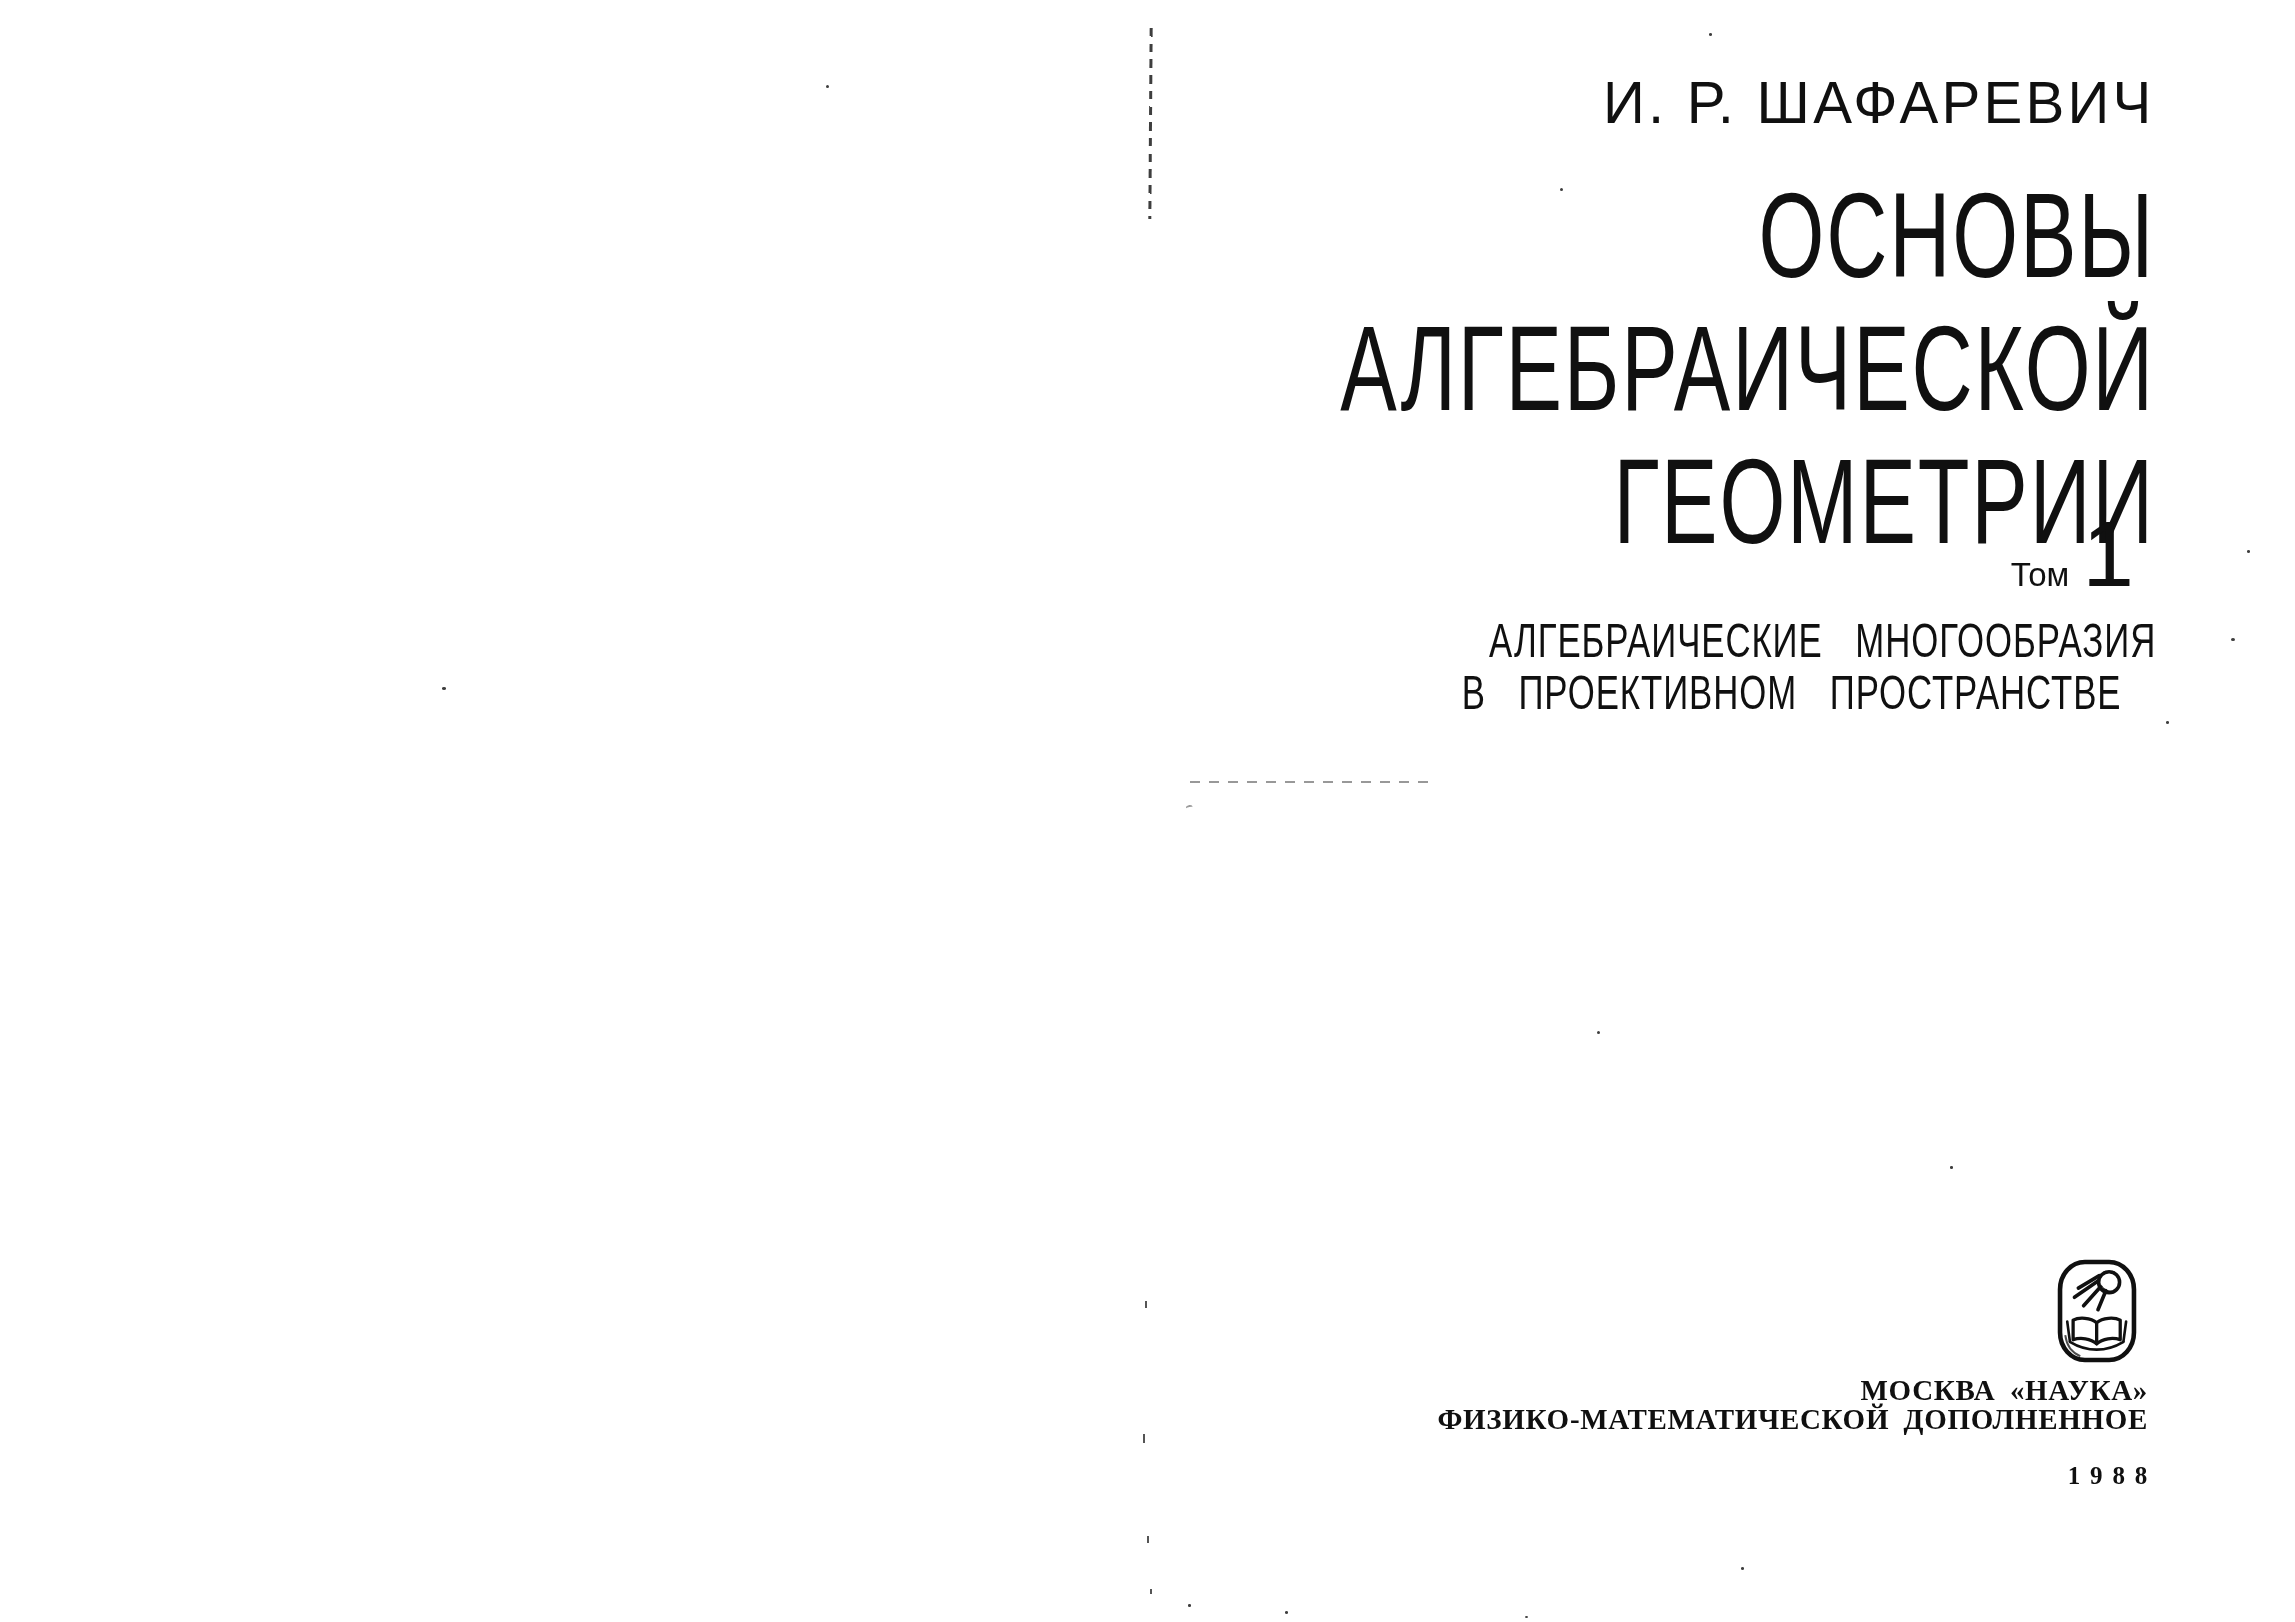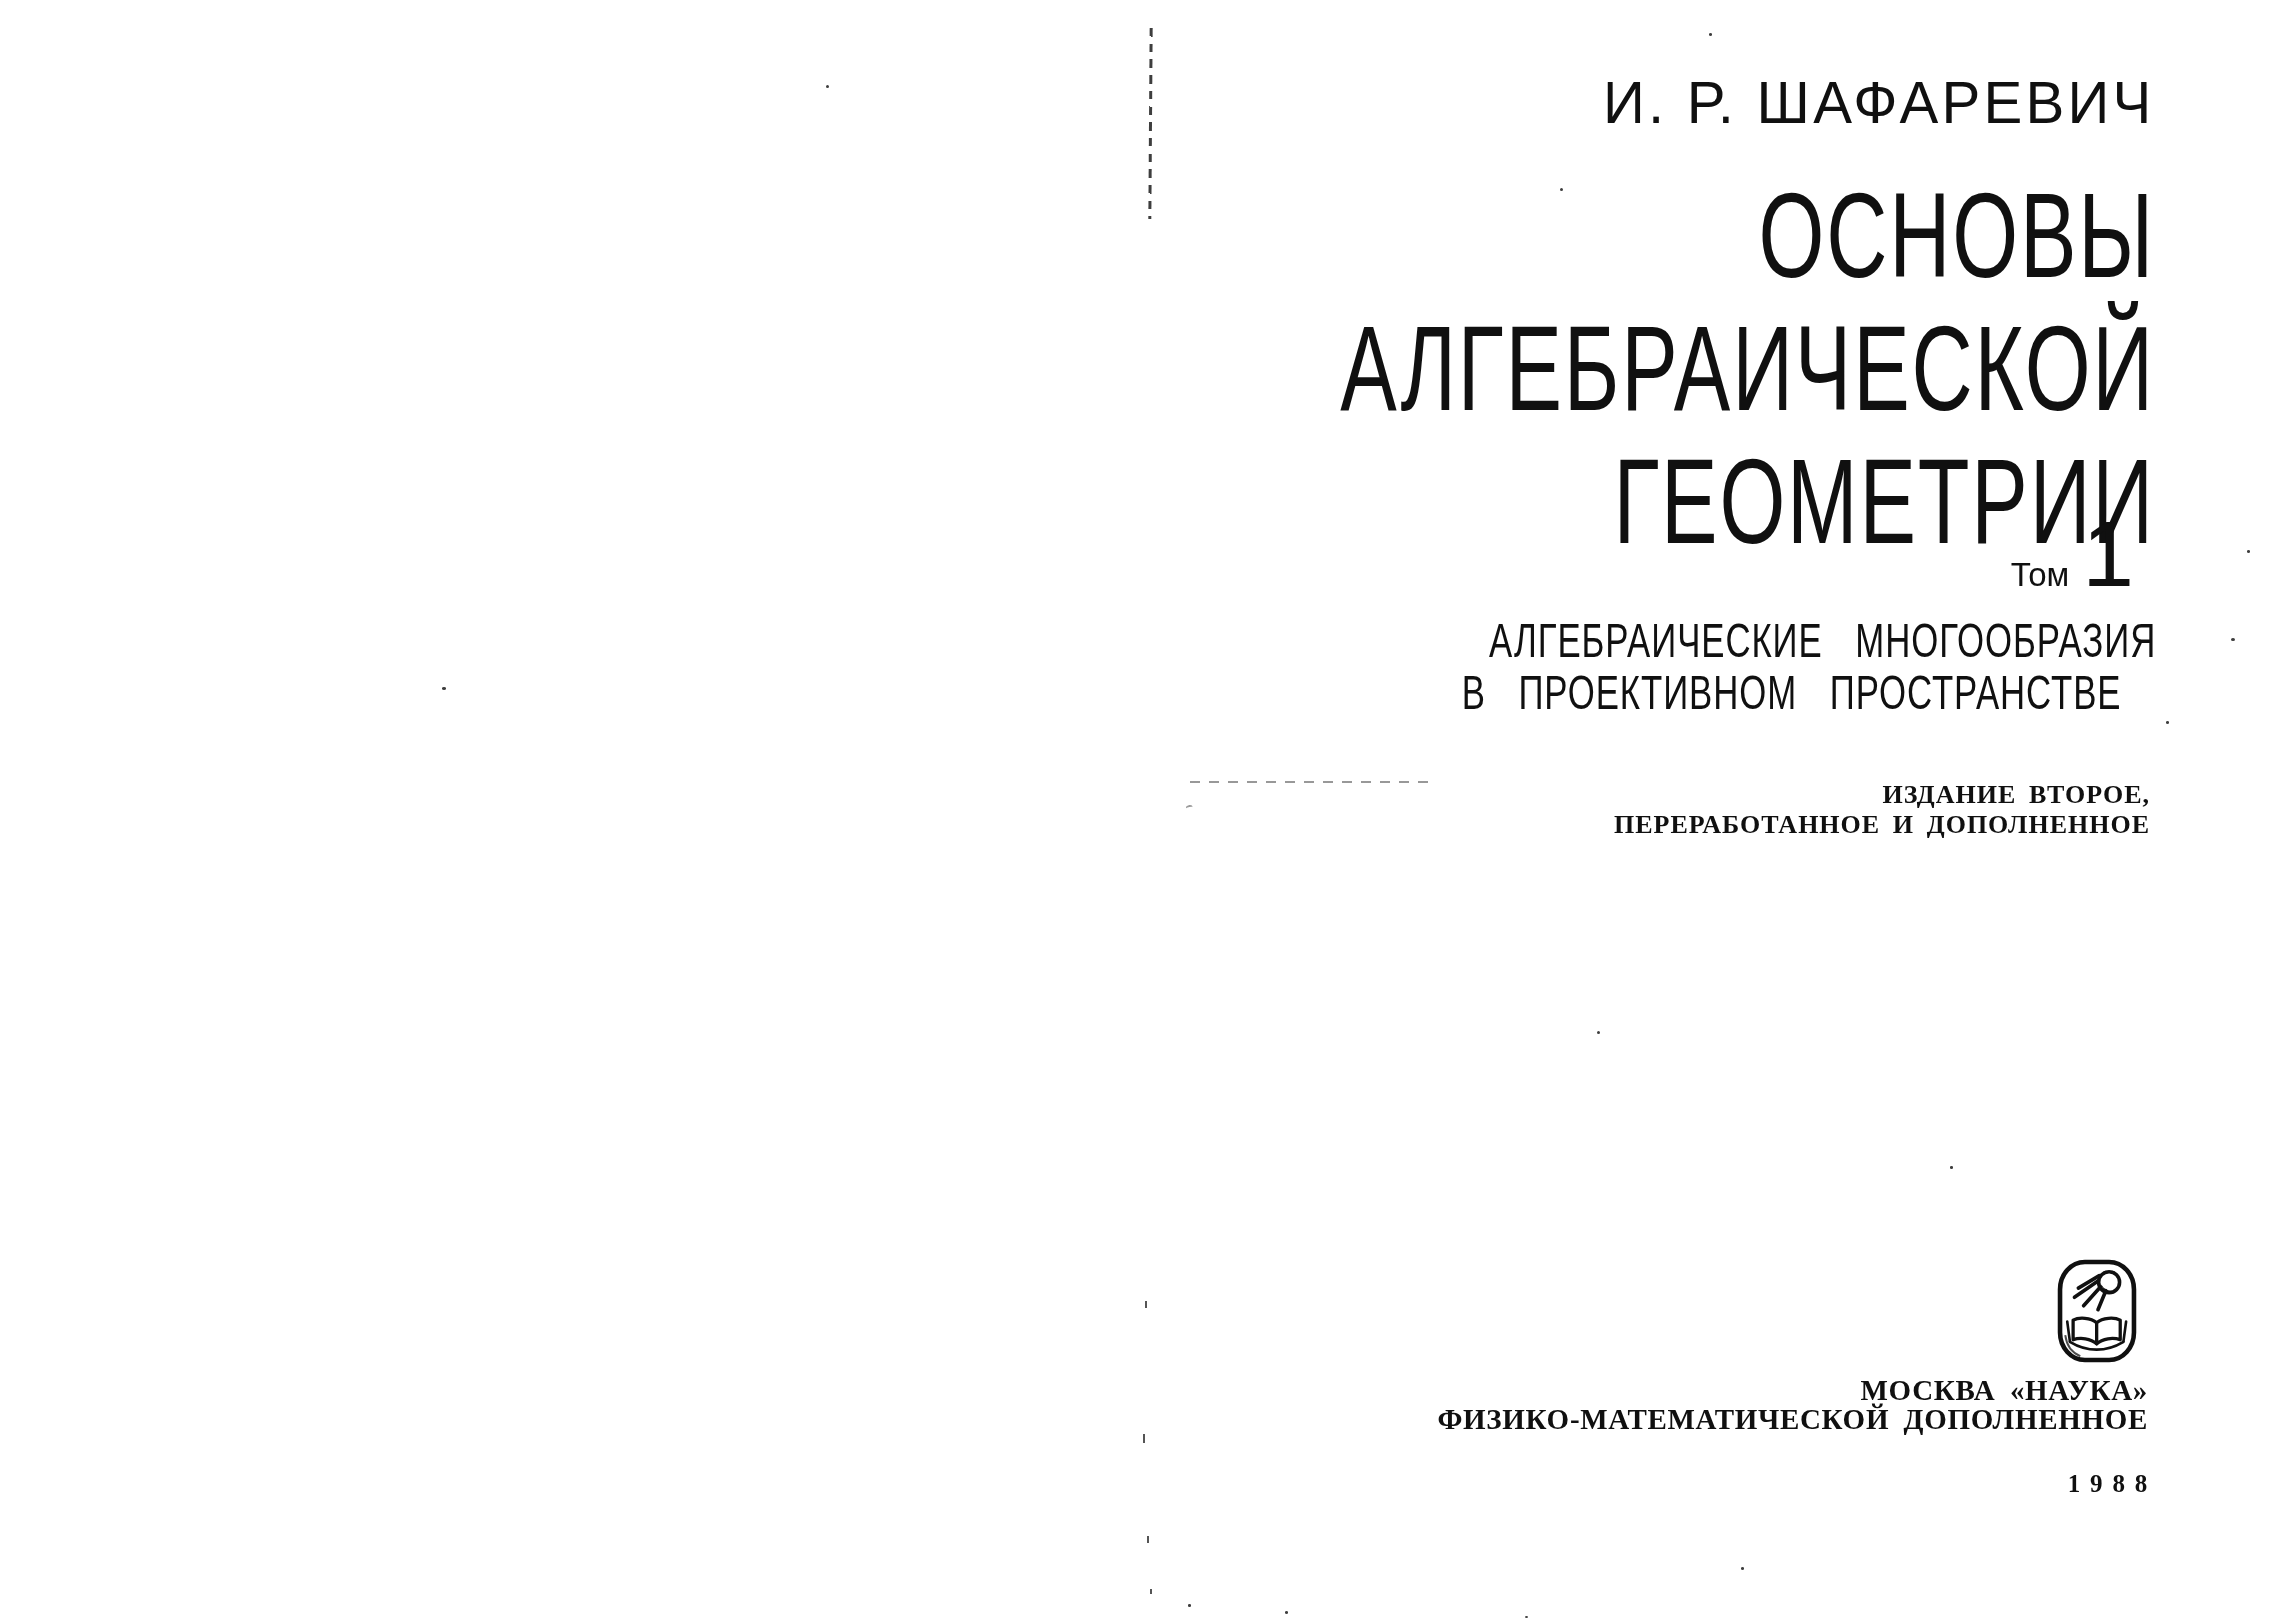--- a/index.html
+++ b/index.html
@@ -52,21 +52,21 @@
     font-size:26px;line-height:30px;letter-spacing:1px;word-spacing:5.2px;
   }
   .edition .line{display:block;}
   .imprint{
     top:1376px;right:147px;
     font-size:29px;line-height:29.4px;letter-spacing:0.7px;word-spacing:6.5px;
   }
   .imprint .line{display:block;}
   .year{
     top:1463px;right:138px;
-    font-size:25px;letter-spacing:9.8px;line-height:1;margin-top:8px;
+    font-size:25px;letter-spacing:9.8px;line-height:1;
   }
 
   
   .logo{top:1258px;right:157px;width:82px;height:106px;}
   .logo svg{display:block;width:100%;height:100%;}
 
   
   .fold-dashes{
     left:1149px;top:27.5px;width:2.6px;height:191px;
     background:repeating-linear-gradient(180deg,#1c1c1c 0 8.5px,transparent 8.5px 15.7px);
@@ -111,24 +111,20 @@
   </div>
 
   <div class="abs subtitle">
     <span class="line">АЛГЕБРАИЧЕСКИЕ МНОГООБРАЗИЯ</span>
     <span class="line inset">В ПРОЕКТИВНОМ ПРОСТРАНСТВЕ</span>
   </div>
 
   <div class="abs gray-dashes"></div>
   <div class="abs tilde-mark"></div>
 
-  <div class="abs serifblock edition">
-    <span class="line">ИЗДАНИЕ ВТОРОЕ,</span>
-    <span class="line">ПЕРЕРАБОТАННОЕ И ДОПОЛНЕННОЕ</span>
-  </div>
 
   <div class="abs logo">
     <svg viewBox="0 0 125 162" xmlns="http://www.w3.org/2000/svg" aria-hidden="true">
       <rect x="6" y="6" width="113" height="150" rx="38" ry="42" fill="none" stroke="#101010" stroke-width="7"></rect>
       <path d="M14,118 Q17,142 37,150" fill="none" stroke="#101010" stroke-width="3" opacity=".75"></path>
       <circle cx="81" cy="37" r="16" fill="#ffffff" stroke="#101010" stroke-width="5.5"></circle>
       <path d="M69,40 a16 16 0 0 0 17 10 a12 12 0 0 1 -17 -10 z" fill="#101010"></path>
       <g stroke="#101010" stroke-width="5.5" stroke-linecap="round" fill="none">
         <path d="M66,27 L34,46"></path>
         <path d="M64,35 L28,60"></path>

